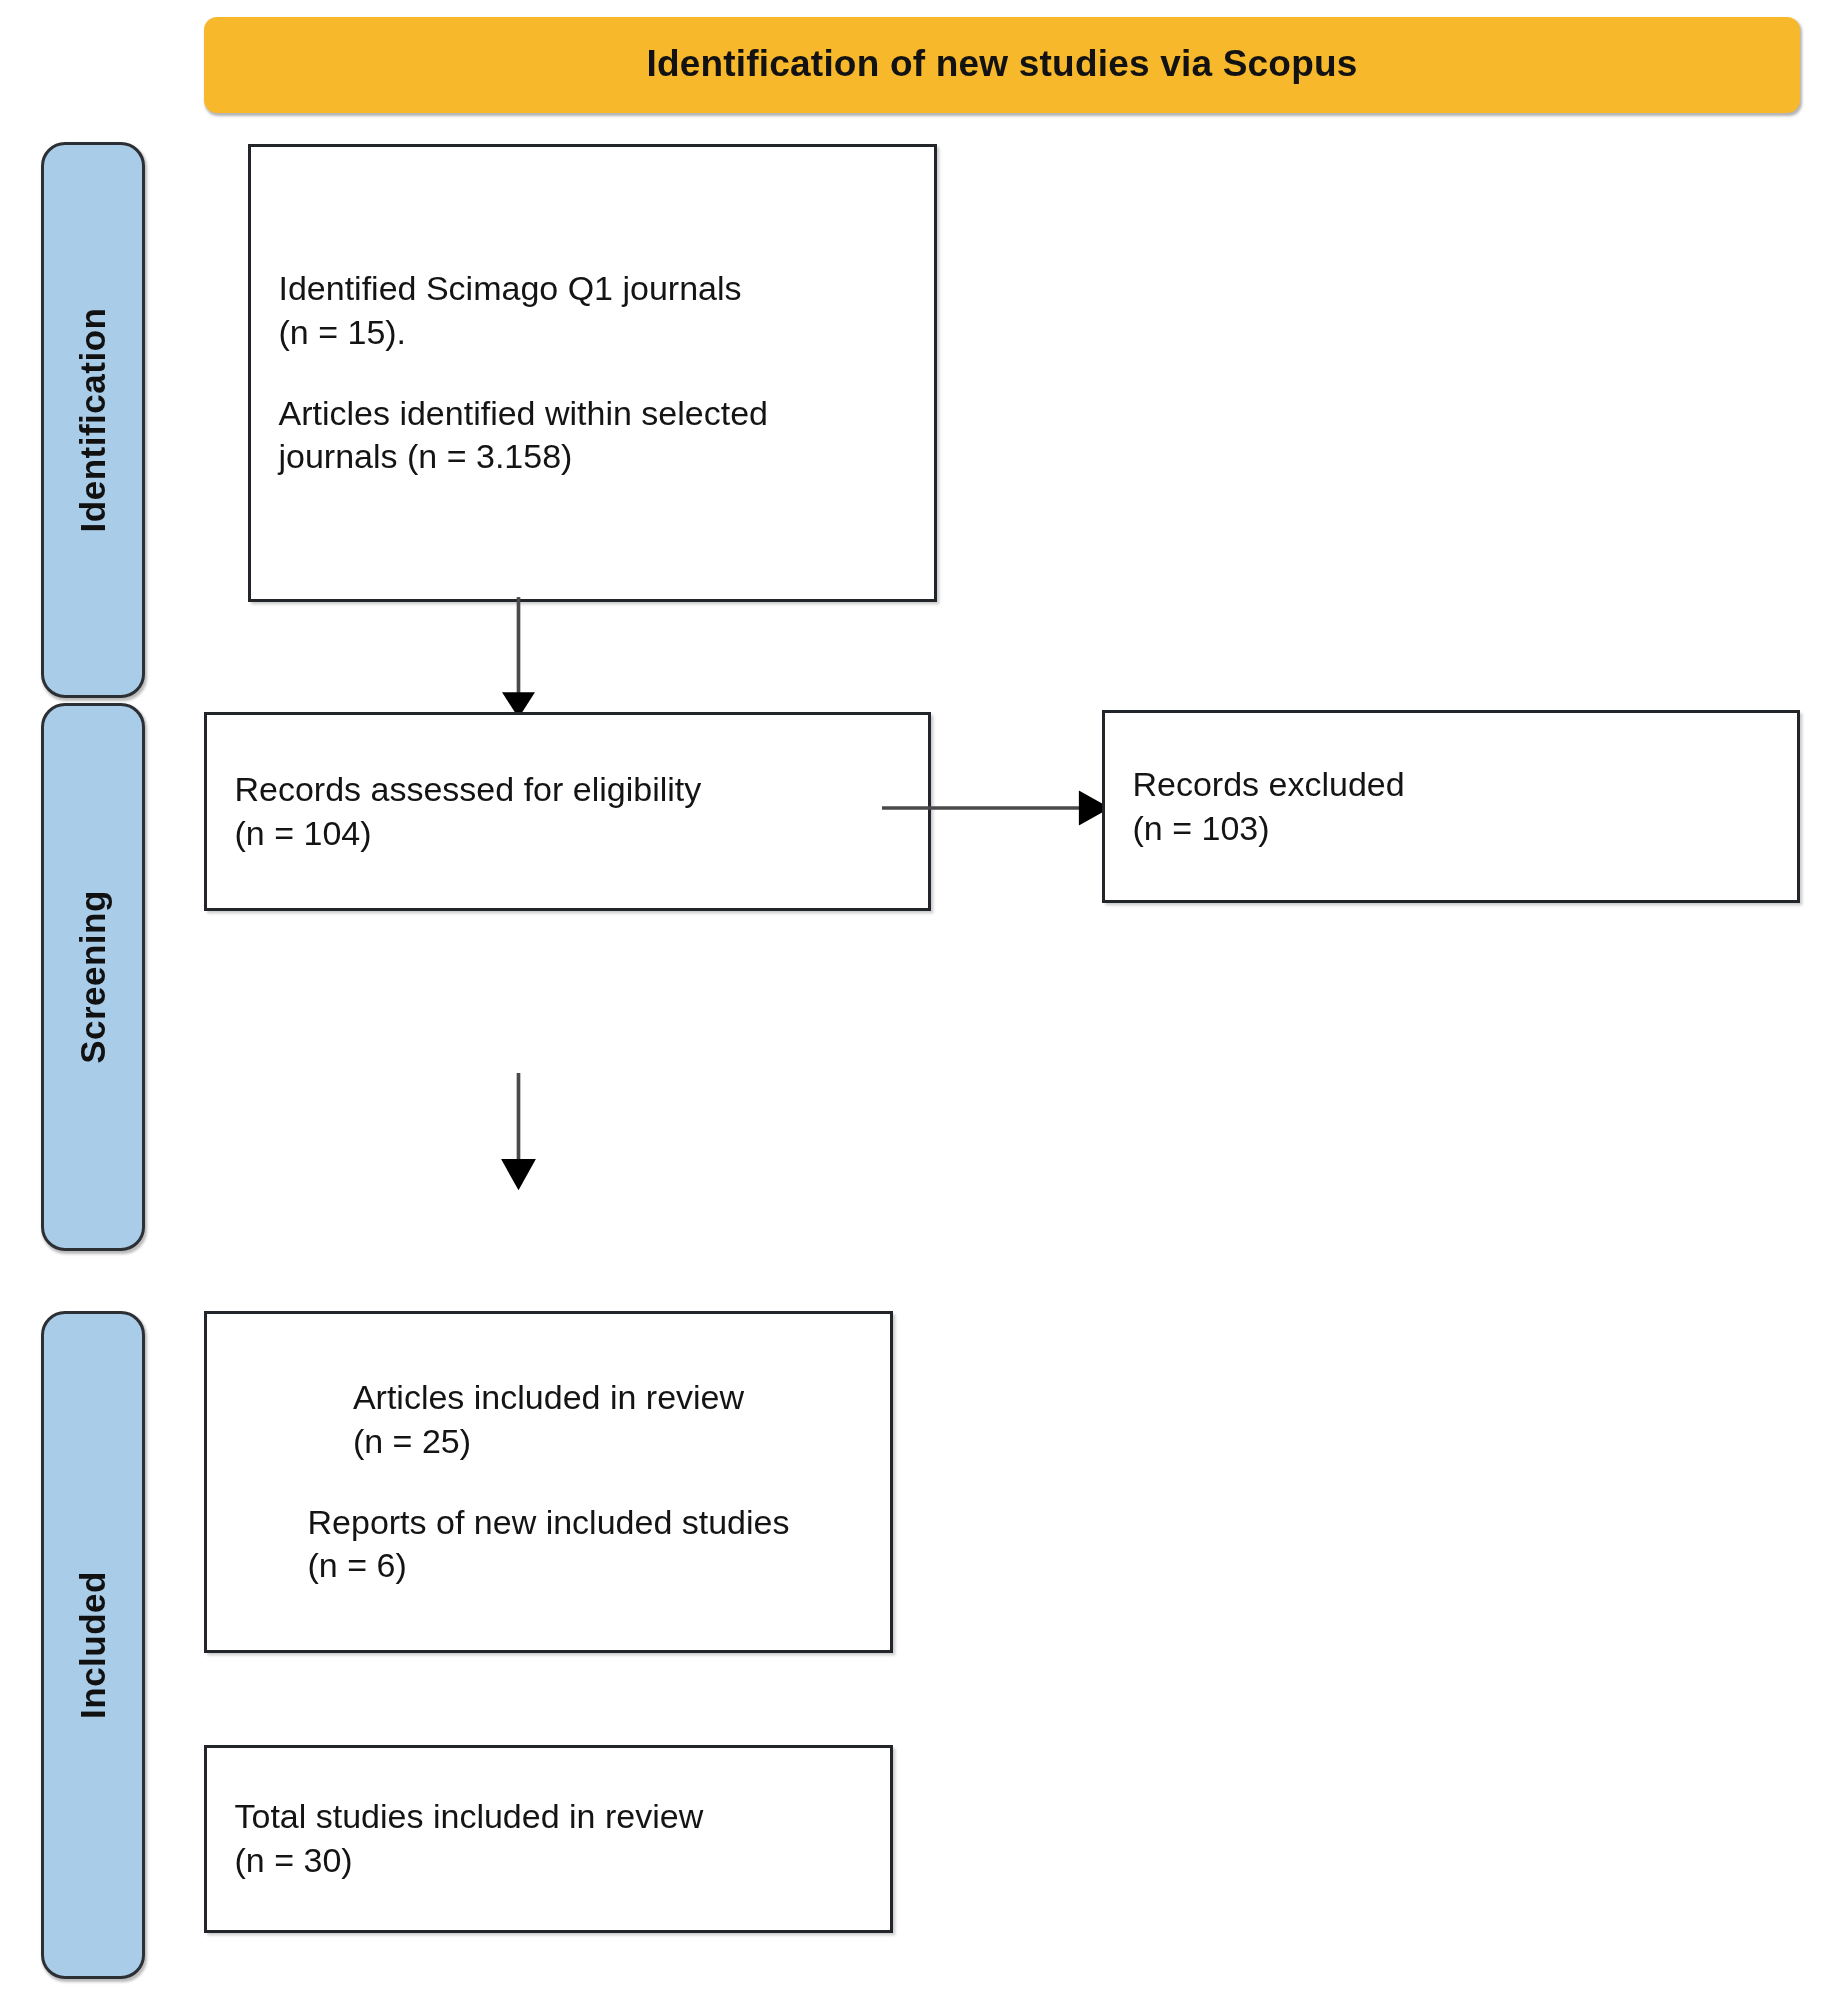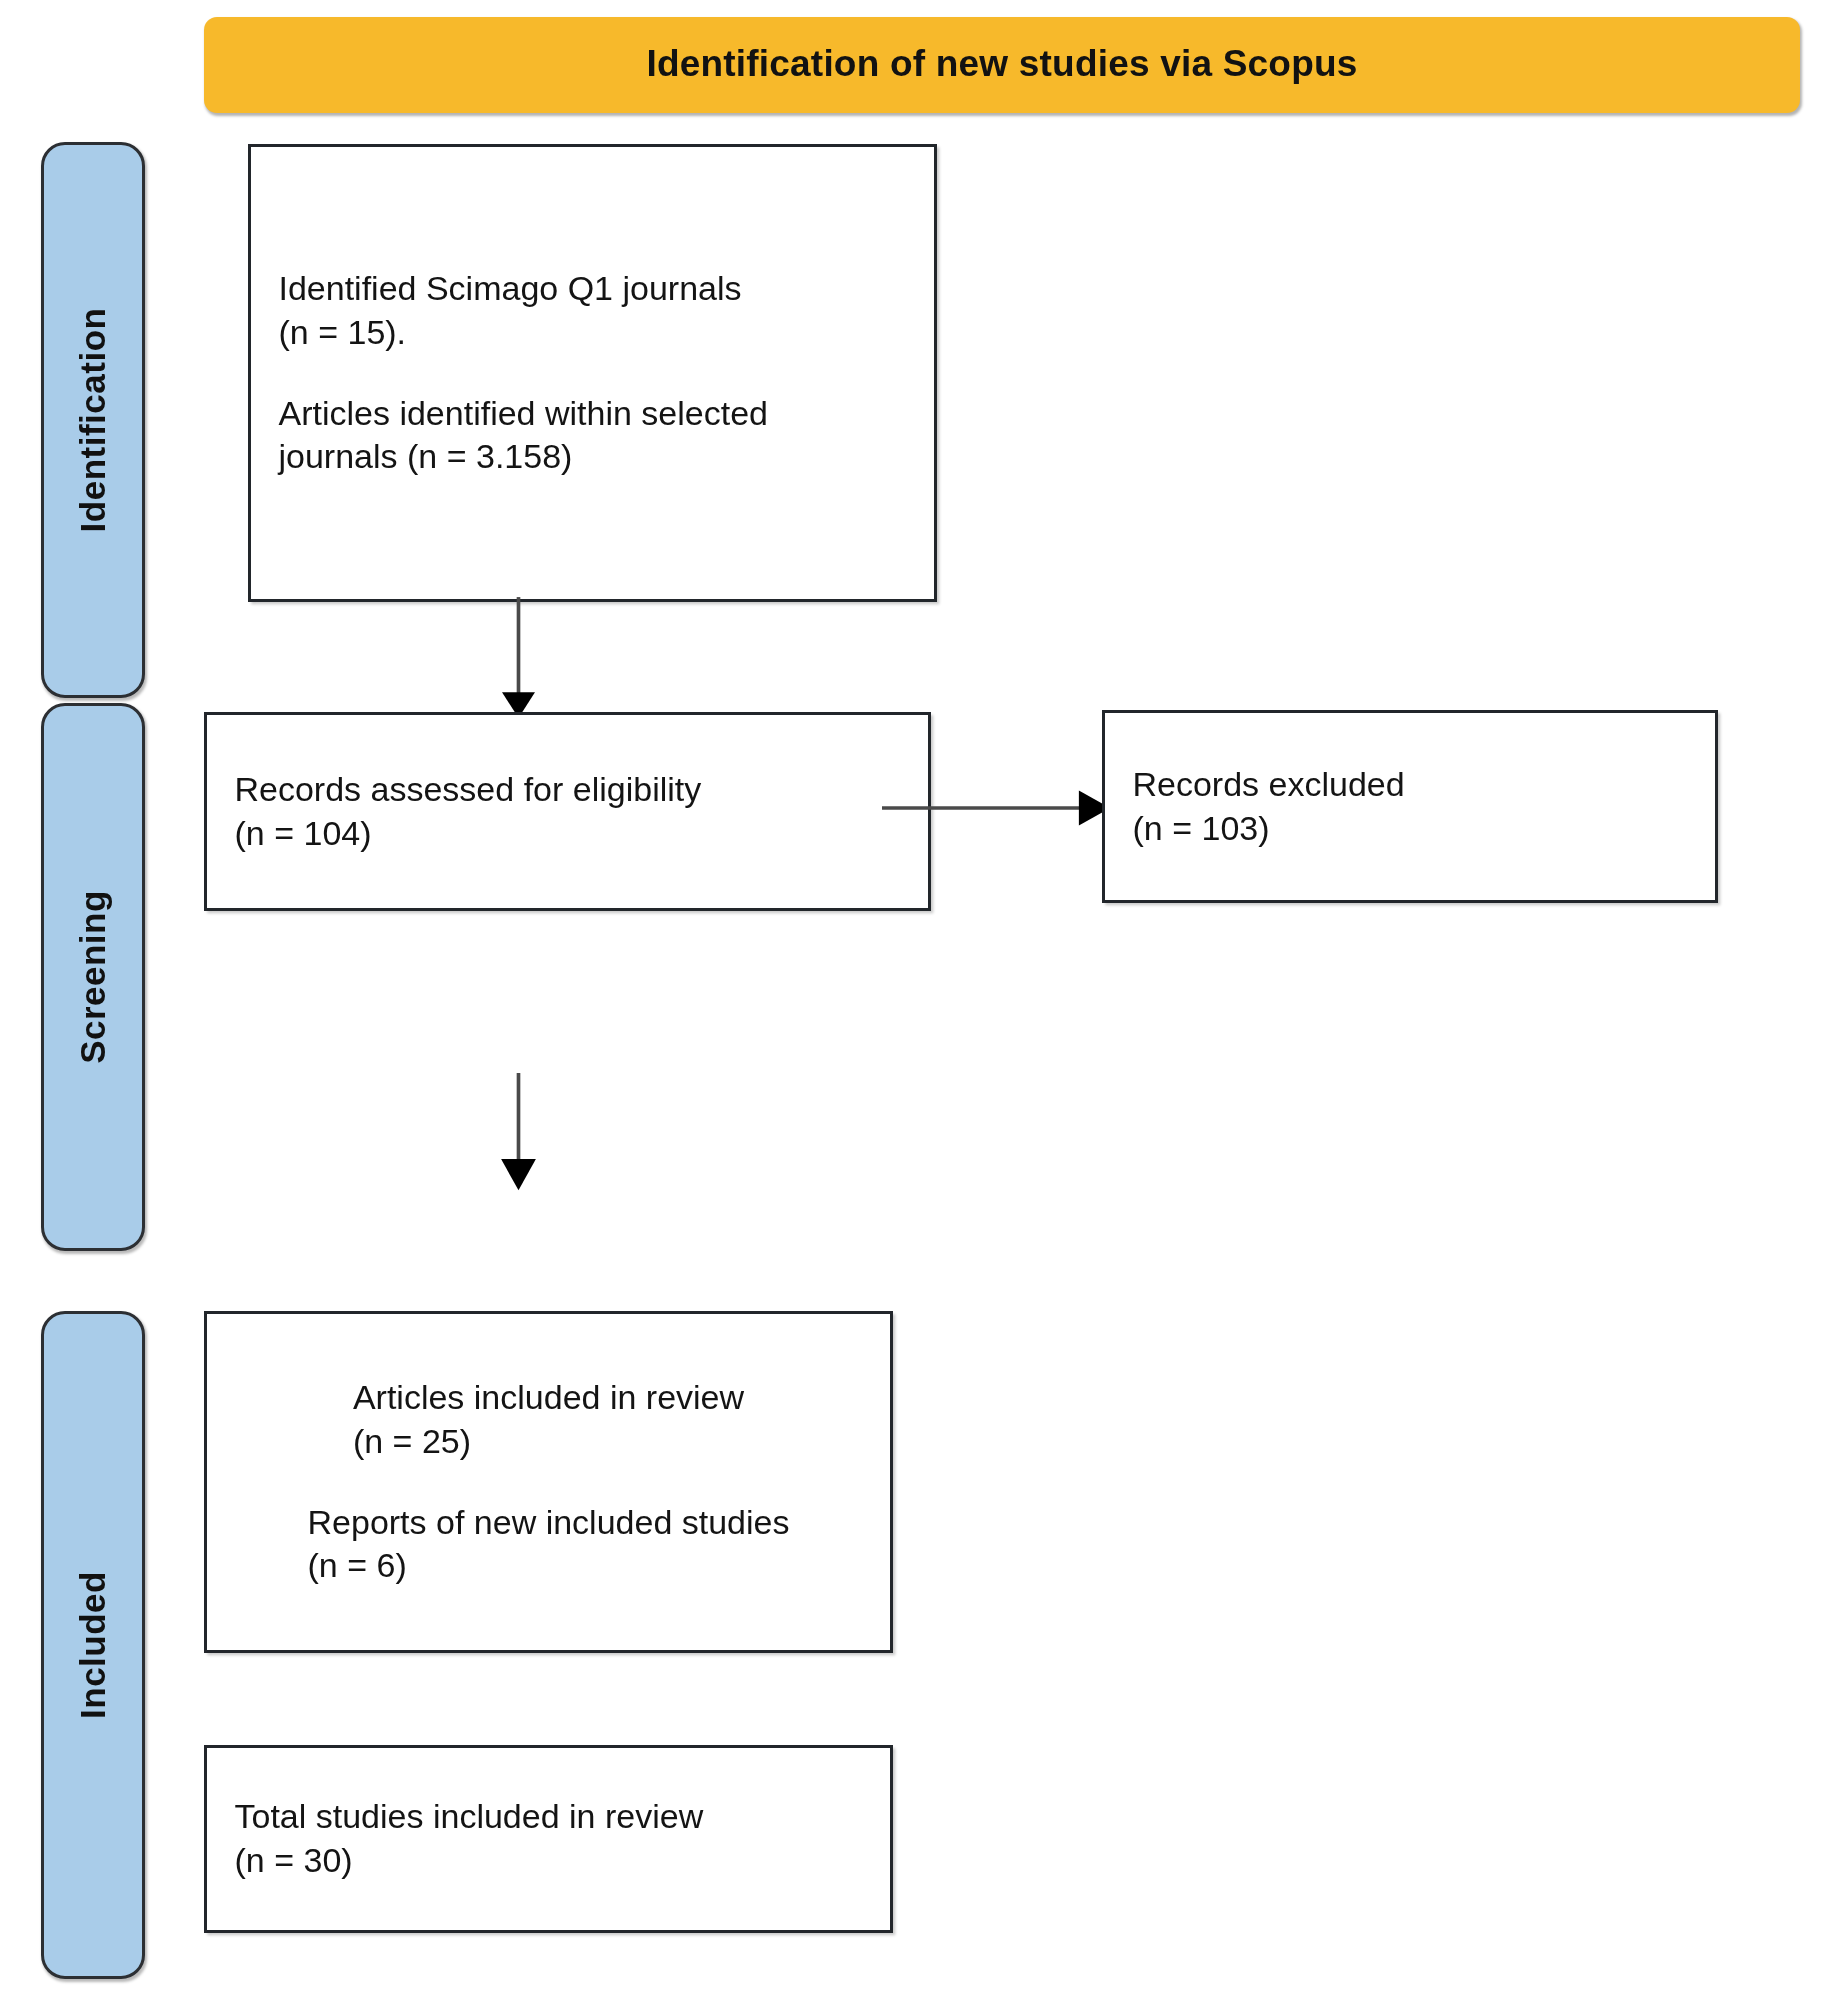--- a/index.html
+++ b/index.html
@@ -88,21 +88,21 @@
     line-height: 1.28;
     color: #141414;
     margin: 0;
   }
   .flow-box-para + .flow-box-para {
     margin-top: 37px;
   }
 
   #box-identified   { left: 204px;  top: 144px;  width: 689px;  height: 458px; margin-left: 44px; }
   #box-eligibility  { left: 204px;  top: 712px;  width: 727px;  height: 199px; }
-  #box-excluded     { left: 1102px; top: 710px;  width: 616px;  height: 193px; }
+  #box-excluded     { left: 1102px; top: 710px;  width: 698px;  height: 193px; }
   #box-included     { left: 204px;  top: 1311px; width: 689px;  height: 342px; align-items: center; }
   #box-total        { left: 204px;  top: 1745px; width: 689px;  height: 188px; }
 
   #box-eligibility .flow-box-para,
   #box-excluded .flow-box-para,
   #box-total .flow-box-para { margin: 0; }
 
   
   .connector {
     position: absolute;

